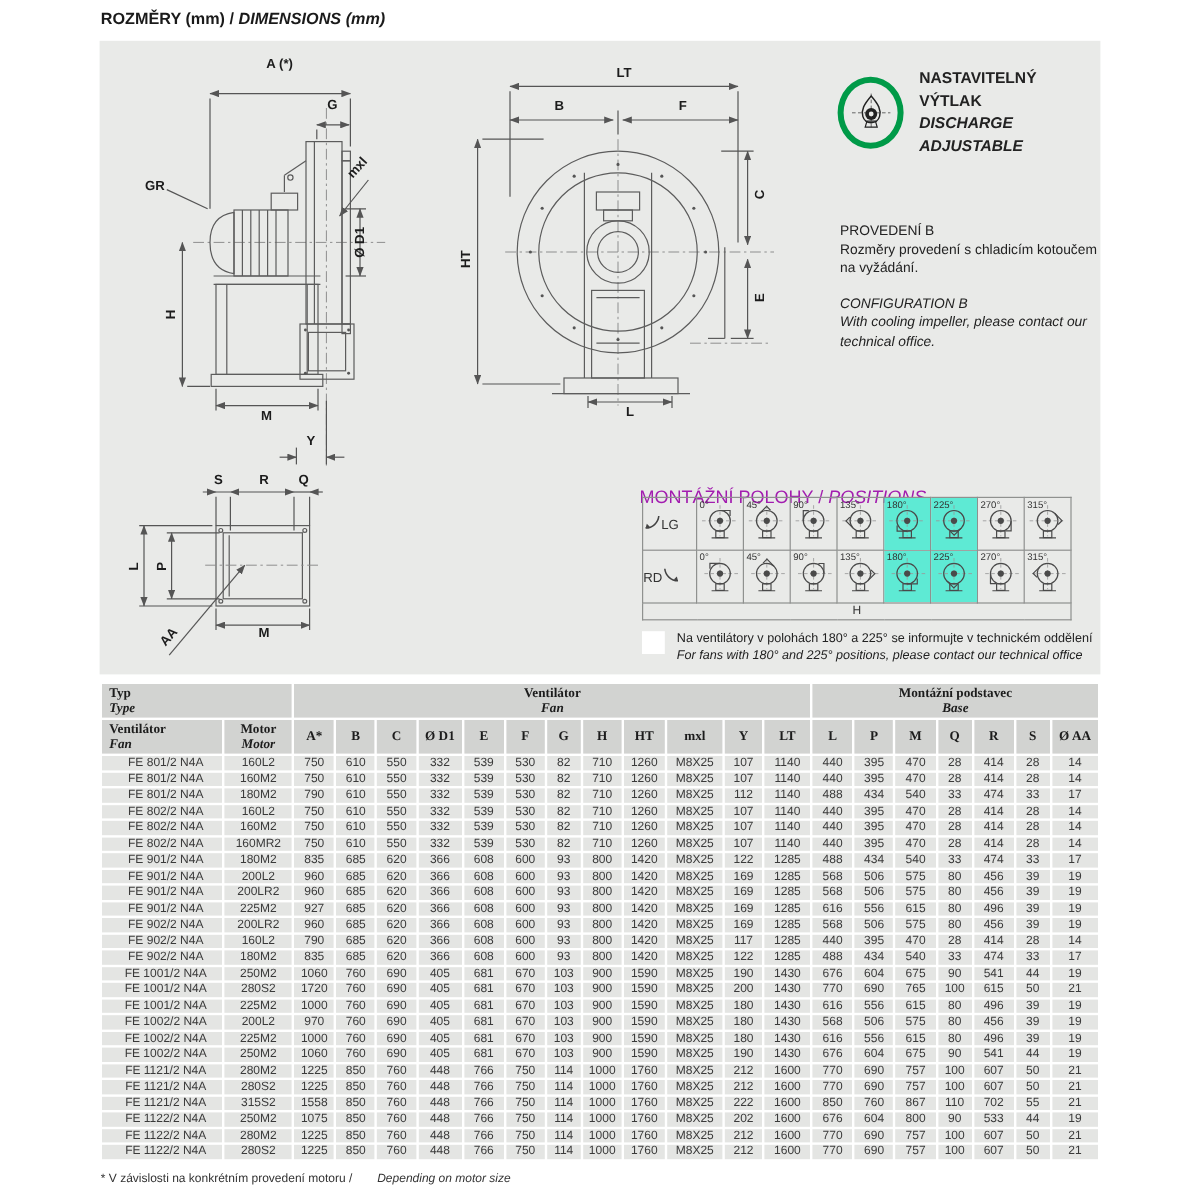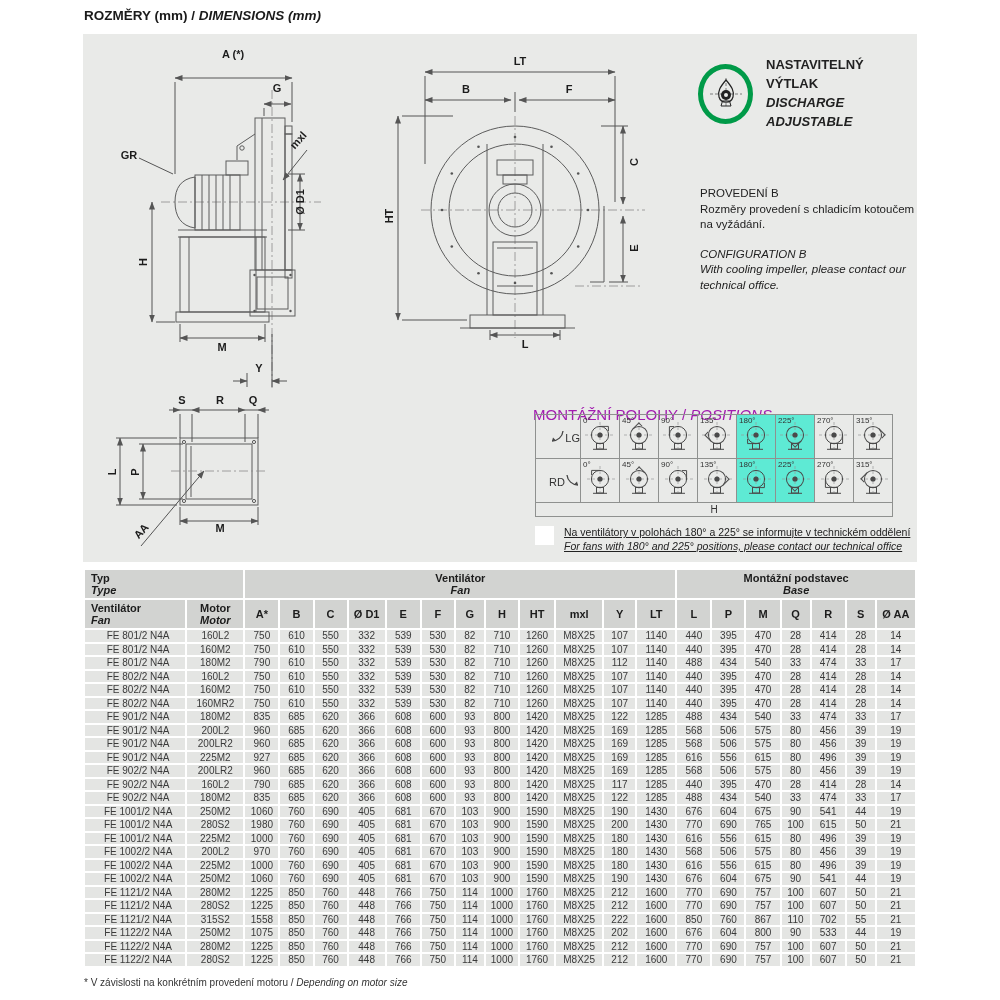--- a/index.html
+++ b/index.html
@@ -27,42 +27,42 @@
 
   .config{position:absolute;left:617px;width:215px;font-size:11.5px;line-height:1.35;color:#222;}
   .config .blk{margin-bottom:14px;}
   .config .en{font-style:italic;}
 
   
   .pos-title{position:absolute;left:450px;top:360px;font-size:15px;color:#a21caf;margin-top:12px;}
   .pos-title em{font-style:italic;}
   .pos-grid{position:absolute;left:452px;top:380px;border-collapse:collapse;}
   .pos-grid td{border:1px solid #8f918f;padding:0;}
-  .pos-grid td.lab{width:44px;text-align:right;font-size:11px;color:#333;}
+  .pos-grid td.lab{width:44px;text-align:left;font-size:11px;color:#333;}
   .pos-grid td.cell{width:38px;height:43px;position:relative;vertical-align:bottom;text-align:center;}
   .pos-grid td.cell.hl{background:#5eead4;}
   .pos-grid .ang{position:absolute;top:1px;left:2px;font-size:8px;color:#333;}
   .pos-grid td.hrow{height:13px;text-align:center;font-size:10px;color:#333;}
-  .pos-note{position:absolute;left:452px;top:492px;display:flex;gap:10px;align-items:flex-start;text-decoration:underline;}
+  .pos-note{position:absolute;left:452px;top:492px;display:flex;gap:10px;align-items:flex-start;}
   .pos-note .swatch{width:19px;height:19px;background:#ffffff;flex:0 0 auto;}
   .pos-note .txt{font-size:10.5px;line-height:1.3;color:#222;}
   .pos-note .en{font-style:italic;}
 
   
   .dim-table{position:absolute;left:83px;top:568px;width:834px;border-spacing:2px;table-layout:fixed;}
-  .dim-table th{background:#d2d3d1;font-size:11px;font-weight:bold;color:#1c1c1c;padding:2px 3px;vertical-align:top;}
+  .dim-table th{background:#d2d3d1;font-size:11px;font-weight:bold;color:#1c1c1c;padding:2px 3px;vertical-align:top;font-family:Liberation Serif, serif;}
   .dim-table th .l2{font-style:italic;}
   .dim-table th.grp{text-align:center;}
   .dim-table th.grp.first,.dim-table th.sub.first{text-align:left;padding-left:6px;}
   .dim-table th.sub{text-align:center;vertical-align:middle;}
   .dim-table td{background:#e4e5e3;font-size:10px;color:#3a3a3a;text-align:center;
       padding:0;height:11.5px;line-height:11.5px;white-space:nowrap;overflow:hidden;}
   .dim-table td.model{text-align:center;padding-left:6px;}
   .footnote{position:absolute;left:84px;top:977px;font-size:10px;color:#333;}
-  .footnote em{}
+  .footnote em{margin-left:18px;}
 
   svg .dl{stroke:#555;stroke-width:1;fill:none;}
   svg .ol{stroke:#5c5c5c;stroke-width:1;fill:none;}
   svg .cx{stroke:#8a8a8a;stroke-width:0.8;fill:none;stroke-dasharray:9 3 2 3;}
 </style>
 </head>
 <body>
 
 <div class="page-title"><span>ROZMĚRY (mm)</span><span> / </span><em>DIMENSIONS (mm)</em></div>
 
@@ -894,21 +894,21 @@
         <td>604</td>
         <td>675</td>
         <td>90</td>
         <td>541</td>
         <td>44</td>
         <td>19</td>
       </tr>
       <tr>
         <td class="model">FE 1001/2 N4A</td>
         <td>280S2</td>
-        <td>1980</td>
+        <td>1720</td>
         <td>760</td>
         <td>690</td>
         <td>405</td>
         <td>681</td>
         <td>670</td>
         <td>103</td>
         <td>900</td>
         <td>1590</td>
         <td>M8X25</td>
         <td>200</td>

